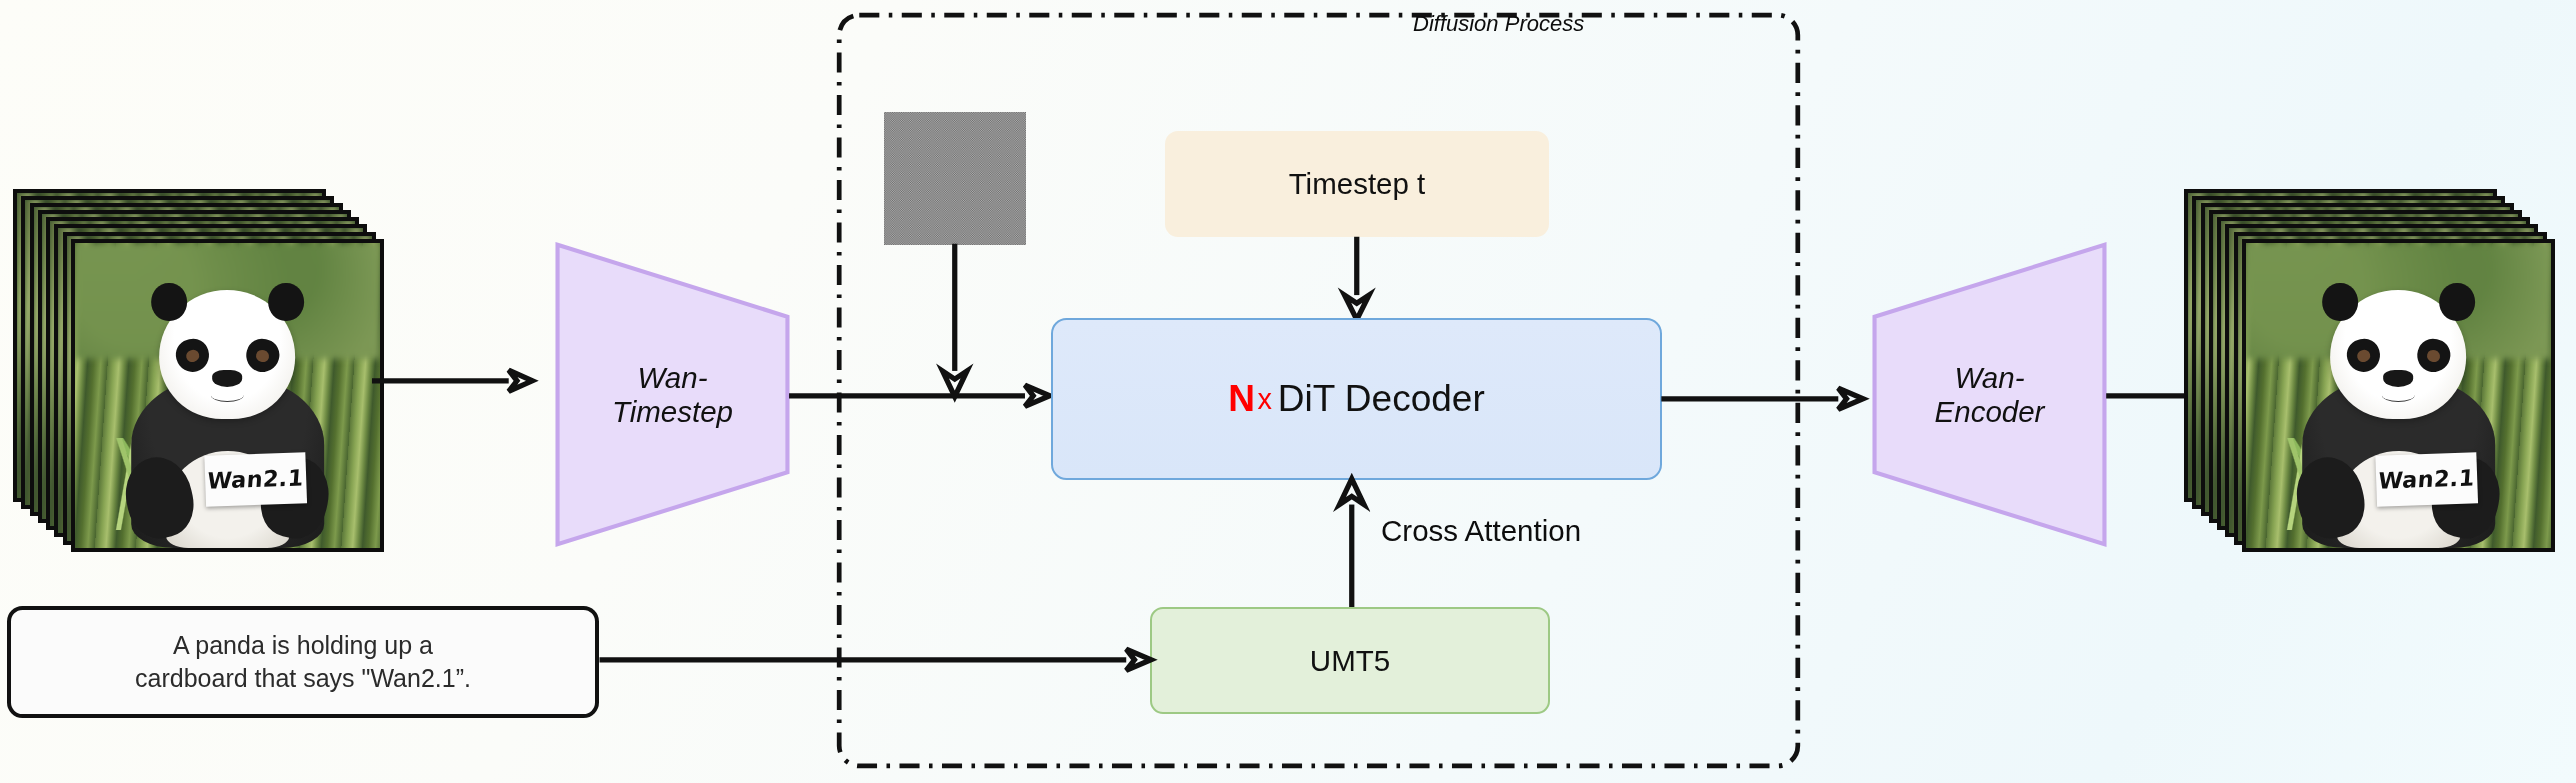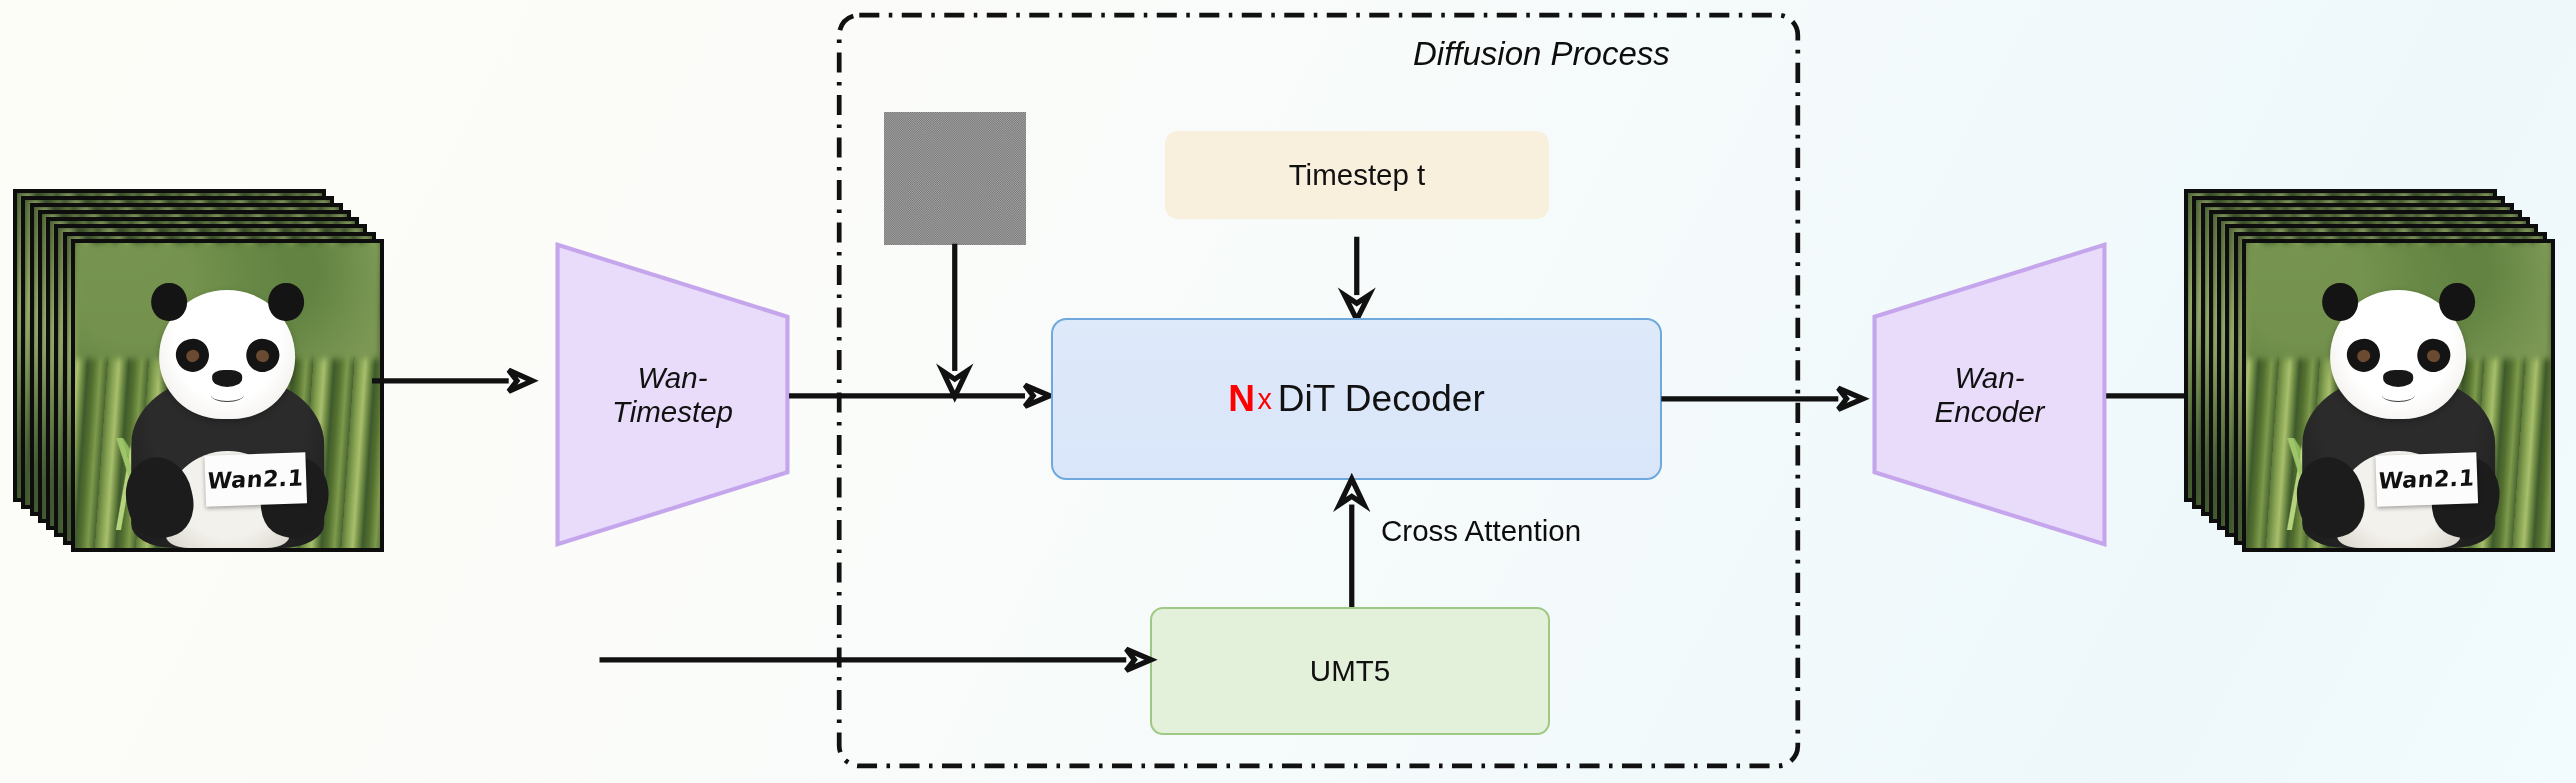--- a/index.html
+++ b/index.html
@@ -254,30 +254,30 @@
   <svg class="conn" style="left:789px; top:384px; width:295px; height:23.6px;" viewBox="0 0 500 40" width="295" height="23.6">
     <line x1="0" y1="20" x2="400" y2="20"></line>
     <path class="arrowhead" d="M400,2 L442,20 L400,38 L414,20 Z"></path>
   </svg>
 
   <div id="diffusion-region" style="left:832px; top:8.3px; width:973px; height:765px;">
     <svg width="973" height="765" viewBox="0 0 1648 1296">
       <rect x="12" y="12" width="1624" height="1272" rx="34" ry="34" fill="none" stroke="#111111" stroke-width="8" stroke-dasharray="34 16 6 16" stroke-linecap="butt"></rect>
     </svg>
   </div>
-  <div id="diffusion-label" style="left:1413px; top:10.6px; font-size:33px;margin-top:24px;">Diffusion Process</div>
+  <div id="diffusion-label" style="left:1413px; top:10.6px; font-size:22px;">Diffusion Process</div>
 
   <div id="noise-patch" style="left:884px; top:112px; width:142px; height:133px;"></div>
 
   <svg class="conn" style="left:939px; top:243px; width:35px; height:159px;" viewBox="0 0 60 270" width="35" height="159">
     <line x1="27" y1="0" x2="27" y2="218"></line>
     <path class="arrowhead" d="M6,218 L27,262 L48,218 L27,232 Z"></path>
   </svg>
 
-  <div class="box" id="timestep-box" style="left:1165px; top:131px; width:384px; height:88px; font-size:29.5px;">
+  <div class="box" id="timestep-box" style="left:1165px; top:131px; width:384px; height:106px; font-size:29.5px;">
     <span>Timestep t</span>
   </div>
 
   <svg class="conn" style="left:1341px; top:236px; width:35px; height:89px;" viewBox="0 0 60 150" width="35" height="89">
     <line x1="27" y1="0" x2="27" y2="100"></line>
     <path class="arrowhead" d="M6,100 L27,142 L48,100 L27,114 Z"></path>
   </svg>
 
   <div class="box" id="dit-block" style="left:1051px; top:318px; width:611px; height:162px; font-size:37px;">
     <span class="dit-n">N</span>
@@ -289,24 +289,28 @@
     <line x1="0" y1="20" x2="300" y2="20"></line>
     <path class="arrowhead" d="M300,2 L342,20 L300,38 L314,20 Z"></path>
   </svg>
 
   <svg class="conn" style="left:1336px; top:478px; width:35px; height:133px;" viewBox="0 0 60 225" width="35" height="133">
     <line x1="27" y1="222" x2="27" y2="44"></line>
     <path class="arrowhead" d="M6,44 L27,0 L48,44 L27,30 Z"></path>
   </svg>
   <div class="plain-label" id="cross-attention-label" style="left:1381px; top:514px; font-size:29.5px;">Cross Attention</div>
 
-  <div class="box" id="umt5-box" style="left:1150px; top:607px; width:400px; height:128px; font-size:29.5px;">
+  <div class="box" id="umt5-box" style="left:1150px; top:607px; width:400px; height:107px; font-size:29.5px;">
     <span>UMT5</span>
   </div>
 
+  <div class="box" id="prompt-box" style="left:7px; top:606px; width:592px; height:112px; font-size:25px;">
+    <span>A panda is holding up a</span>
+    <span>cardboard that says "Wan2.1”.</span>
+  </div>
 
   <svg class="conn" style="left:599px; top:648px; width:582px; height:23.6px;" viewBox="0 0 985 40" width="582" height="23.6">
     <line x1="0" y1="20" x2="893" y2="20"></line>
     <path class="arrowhead" d="M893,2 L935,20 L893,38 L907,20 Z"></path>
   </svg>
 
   <div class="trap" id="wan-decoder" style="left:1871px; top:241px; width:237px; height:307px;">
     <svg width="237" height="307" viewBox="0 0 402 520">
       <polygon points="6,128 396,6 396,514 6,392" fill="#e8dcfa" stroke="#c5a6ec" stroke-width="7"></polygon>
     </svg>

